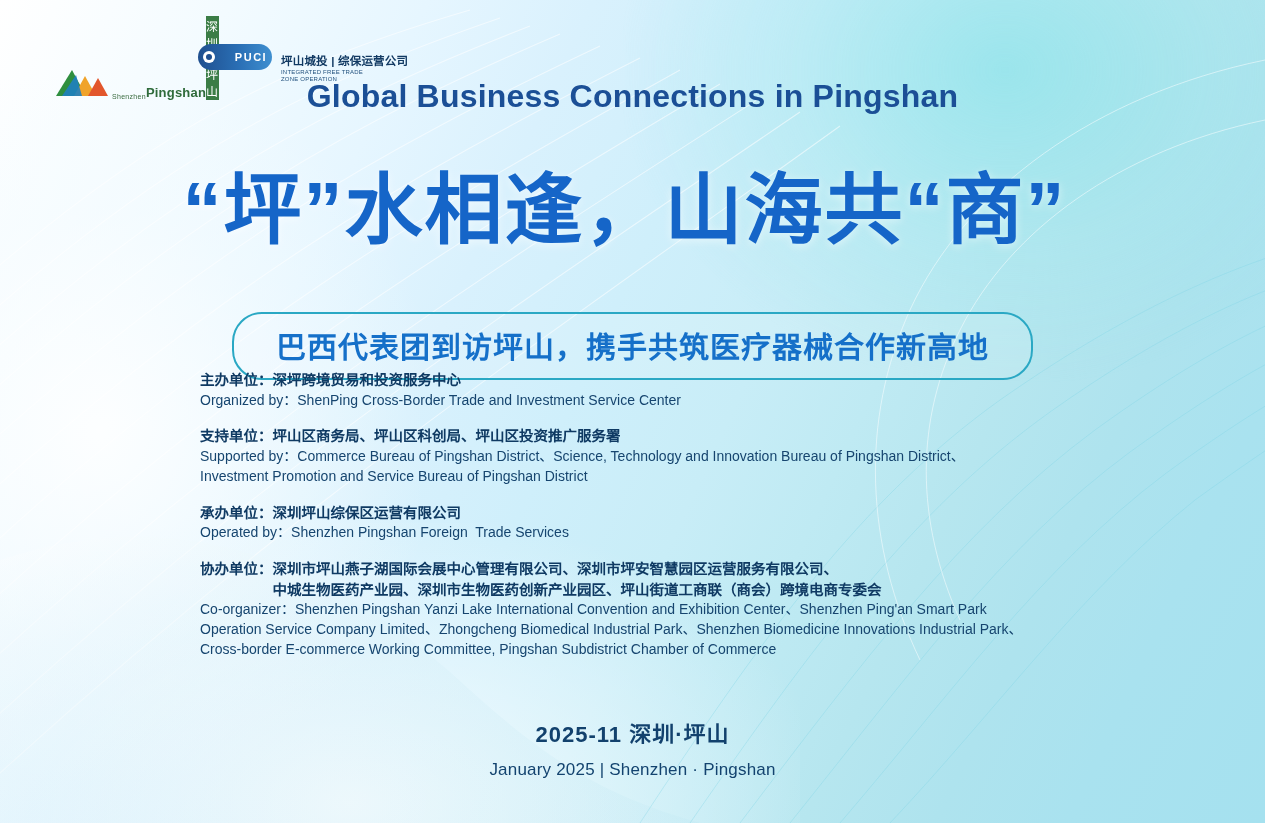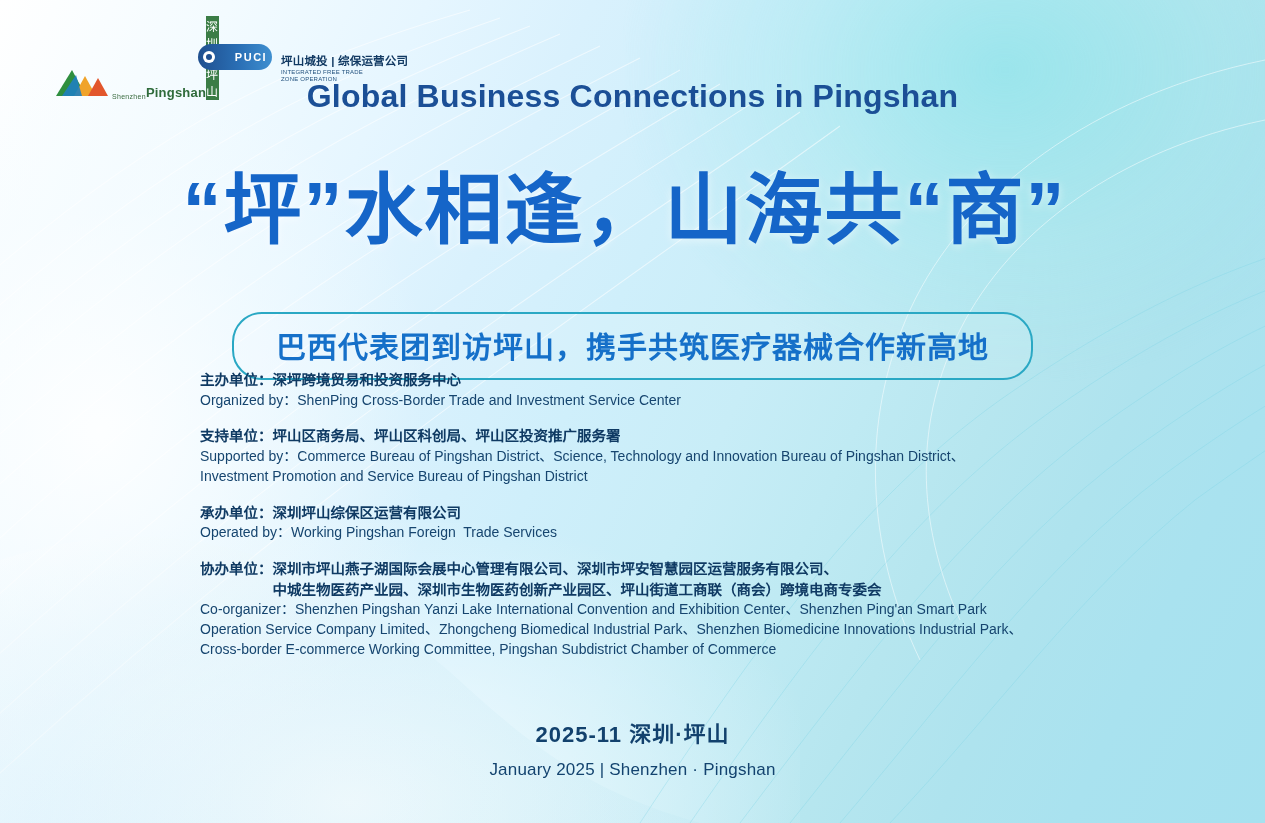--- a/index.html
+++ b/index.html
@@ -311,21 +311,21 @@
       <div class="credit-cn">主办单位：深坪跨境贸易和投资服务中心</div>
       <div class="credit-en">Organized by：ShenPing Cross-Border Trade and Investment Service Center</div>
     </div>
     <div class="credit-group">
       <div class="credit-cn">支持单位：坪山区商务局、坪山区科创局、坪山区投资推广服务署</div>
       <div class="credit-en">Supported by：Commerce Bureau of Pingshan District、Science, Technology and Innovation Bureau of Pingshan District、
 Investment Promotion and Service Bureau of Pingshan District</div>
     </div>
     <div class="credit-group">
       <div class="credit-cn">承办单位：深圳坪山综保区运营有限公司</div>
-      <div class="credit-en">Operated by：Working Pingshan Foreign  Trade Services</div>
+      <div class="credit-en">Operated by：Shenzhen Pingshan Foreign  Trade Services</div>
     </div>
     <div class="credit-group">
       <div class="credit-cn">协办单位：深圳市坪山燕子湖国际会展中心管理有限公司、深圳市坪安智慧园区运营服务有限公司、
                   中城生物医药产业园、深圳市生物医药创新产业园区、坪山街道工商联（商会）跨境电商专委会</div>
       <div class="credit-en">Co-organizer：Shenzhen Pingshan Yanzi Lake International Convention and Exhibition Center、Shenzhen Ping'an Smart Park
 Operation Service Company Limited、Zhongcheng Biomedical Industrial Park、Shenzhen Biomedicine Innovations Industrial Park、
 Cross-border E-commerce Working Committee, Pingshan Subdistrict Chamber of Commerce</div>
     </div>
   </div>
 

